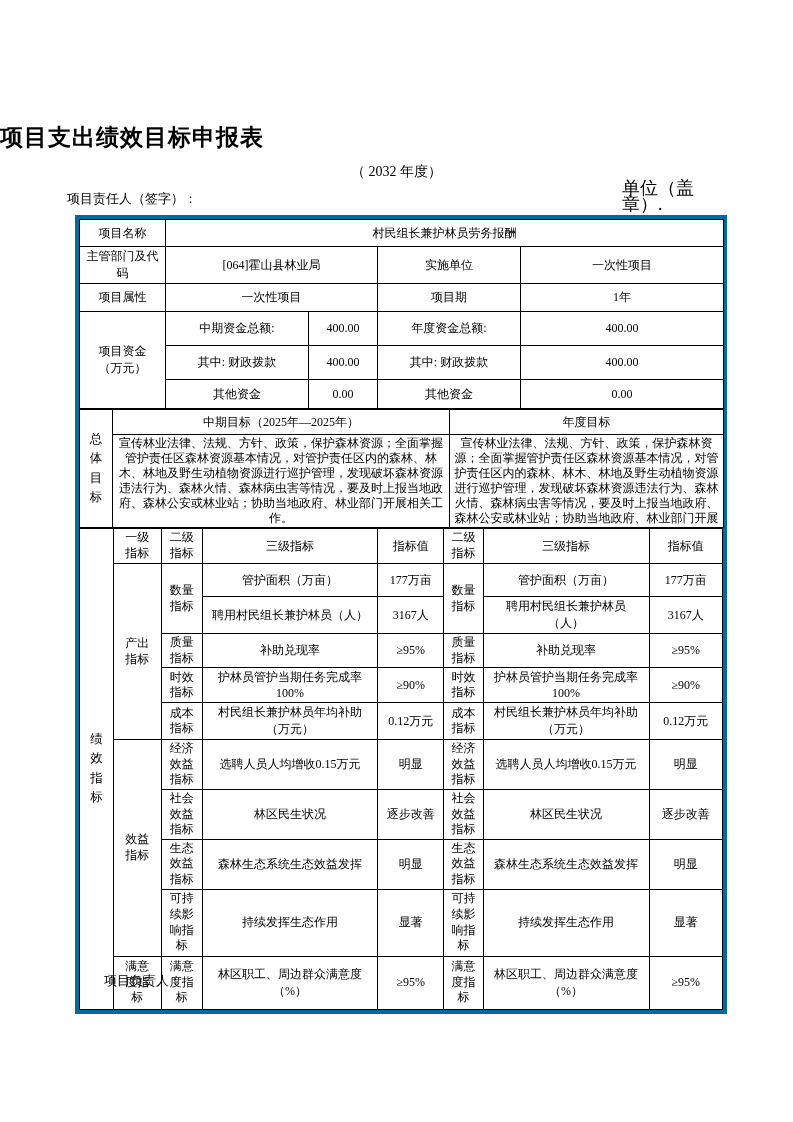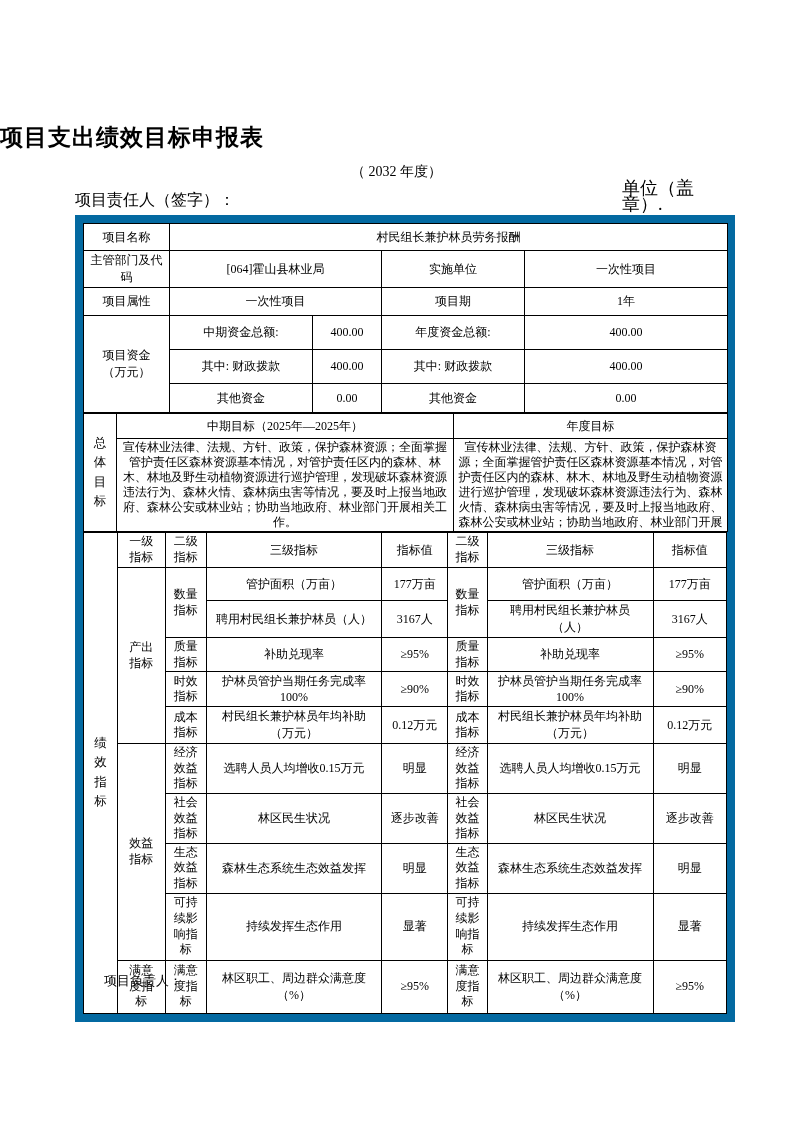--- a/index.html
+++ b/index.html
@@ -2,26 +2,26 @@
 <html><head>
 <meta charset="utf-8">
 <style>
   html,body{margin:0;padding:0;background:#fff;}
   .page{position:relative;width:793px;height:1122px;background:#fff;overflow:hidden;
         font-family:"Liberation Serif","DejaVu Serif",serif;color:#000;}
   .title{position:absolute;top:122px;left:0;width:793px;
          font-family:"Liberation Sans","DejaVu Sans",sans-serif;
          font-weight:bold;font-size:23px;letter-spacing:1px;}
   .subtitle{position:absolute;top:163px;left:0;width:793px;text-align:center;font-size:14px;}
-  .signer{position:absolute;top:190px;left:75px;font-size:16px;}
+  .signer{position:absolute;top:190px;left:67px;font-size:13px;}
   .stamp{position:absolute;top:180px;left:622px;width:80px;font-size:18px;line-height:16px;}
   .footer{position:absolute;top:972px;left:75px;font-size:13px;padding-left:29px;}
   .pre{white-space:pre-line;}
 
-  .tablewrap{position:absolute;top:215px;left:75px;width:644px;border:8px solid #0369a1;background:#fff;}
+  .tablewrap{position:absolute;top:215px;left:75px;width:644px;border:4px solid #0369a1;background:#fff;}
   table.t{border-collapse:collapse;table-layout:fixed;width:100%;}
   table.t td{border:1px solid #000;font-size:12px;text-align:center;vertical-align:middle;
              padding:1px 3px;overflow:hidden;word-break:break-all;}
   .right{text-align:right;padding-right:4px;}
   .fl1{text-align:left;padding-left:8px;}
   .fl2{text-align:left;padding-left:19px;}
   .vtext{width:1em;margin:0 auto;word-break:break-all;line-height:1.55;font-size:12.5px;}
   .w2{width:2em;margin:0 auto;word-break:break-all;line-height:1.3;}
   .goaltext{font-size:12px;text-align:justify;line-height:15px;vertical-align:top;padding:2px 4px;}
 </style>

